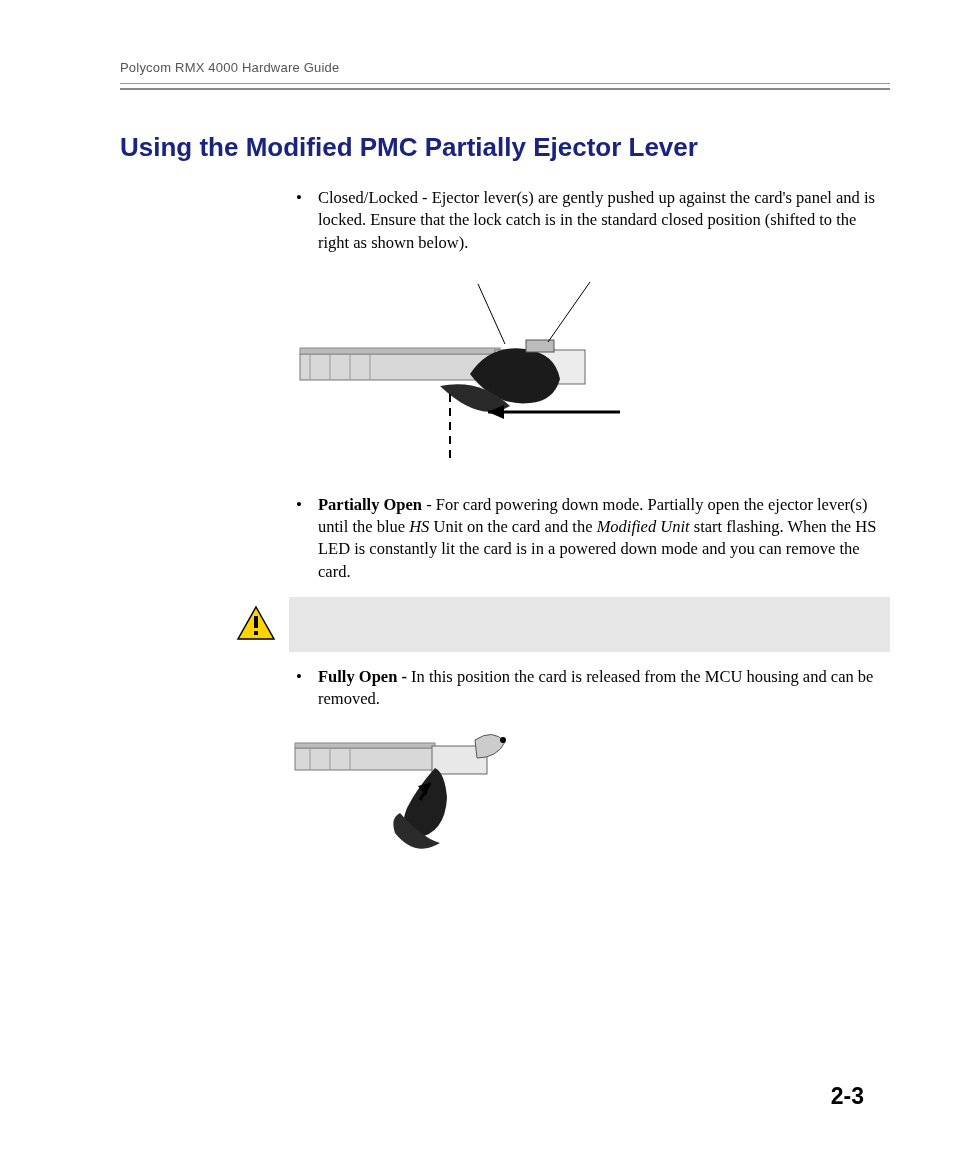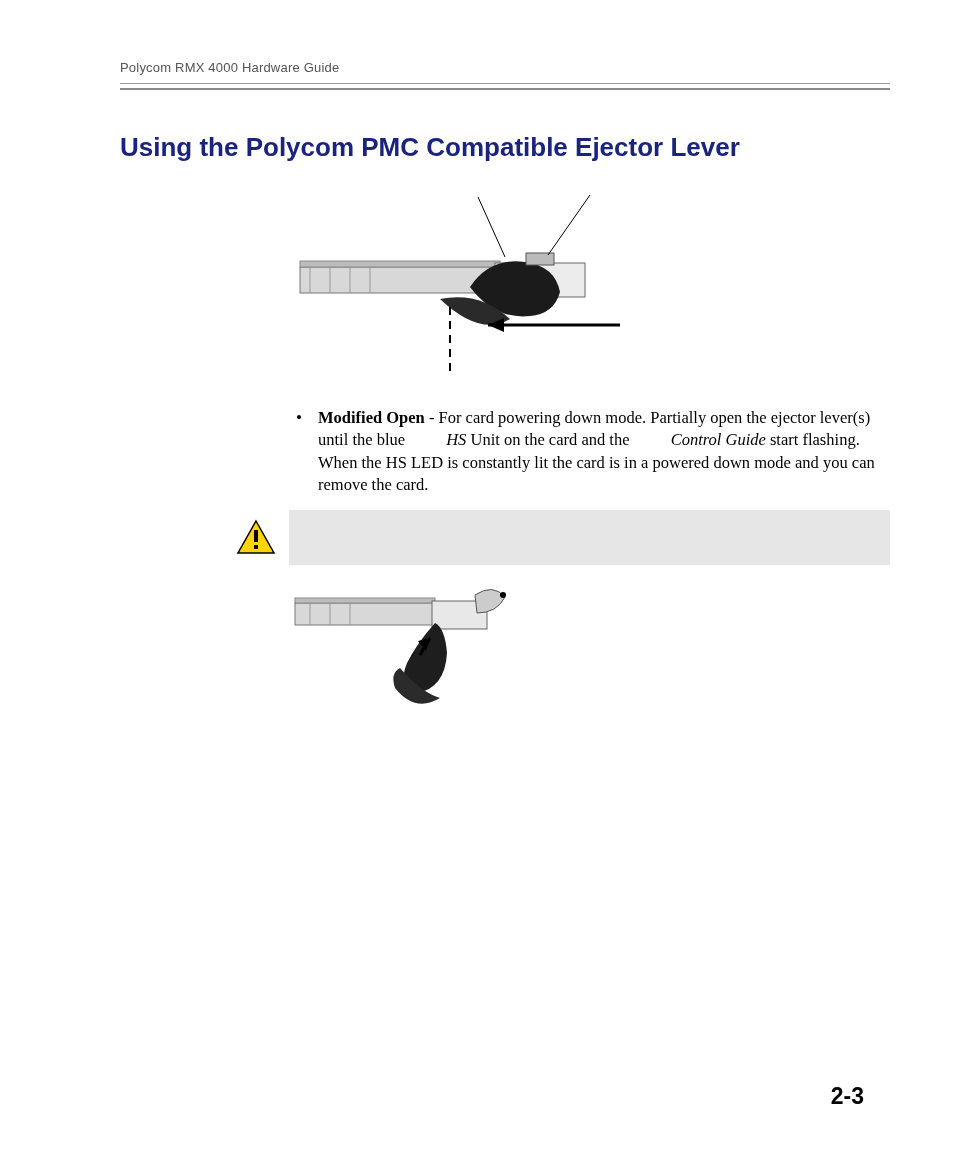--- a/index.html
+++ b/index.html
@@ -91,33 +91,36 @@
   }
   .page-num {
     position: absolute;
     right: 90px;
     bottom: 45px;
     font-family: "Century Gothic", "Futura", Arial, sans-serif;
     font-weight: bold;
     font-size: 23px;
   }
   .bold { font-weight: bold; }
-  .italic { font-style: italic; margin-left: 37px; }
+  .italic { font-style: italic; }
 </style>
 </head>
 <body>
 
 <div class="page">
   <div class="running-head">Polycom RMX 4000 Hardware Guide</div>
   <div class="head-rule"></div>
 
-  <h1 class="section-title">Using the Polycom PMC Compatible Ejector Lever</h1>
+  <h1 class="section-title">Using the Modified PMC Partially Ejector Lever</h1>
 
   <div class="body-col">
 
+    <ul class="bullets">
+      <li>Closed/Locked - Ejector lever(s) are gently pushed up against the card's panel and is locked. Ensure that the lock catch is in the standard closed position (shifted to the right as shown below).</li>
+    </ul>
 
     <div class="figure">
       <svg viewBox="0 0 380 200" width="380" height="200">
 
         <rect x="10" y="80" width="200" height="26" fill="#d8d8d8" stroke="#777"></rect>
         <rect x="10" y="74" width="200" height="6" fill="#bcbcbc" stroke="#888"></rect>
         <line x1="20" y1="80" x2="20" y2="106" stroke="#999"></line>
         <line x1="40" y1="80" x2="40" y2="106" stroke="#999"></line>
         <line x1="60" y1="80" x2="60" y2="106" stroke="#999"></line>
         <line x1="80" y1="80" x2="80" y2="106" stroke="#999"></line>
@@ -134,35 +137,40 @@
 
         <line x1="198" y1="138" x2="330" y2="138" stroke="#000" stroke-width="3"></line>
         <polygon points="198,138 214,131 214,145" fill="#000"></polygon>
 
         <line x1="160" y1="120" x2="160" y2="190" stroke="#000" stroke-width="2" stroke-dasharray="8 6"></line>
       </svg>
     </div>
 
     <ul class="bullets">
       <li>
-        <span class="bold">Modified Open</span><span> - For card powering down mode. Partially open the ejector lever(s) until the blue </span><span class="italic">HS</span><span> Unit on the card and the </span><span class="italic">Control Guide</span><span> start flashing. When the HS LED is constantly lit the card is in a powered down mode and you can remove the card.</span>
+        <span class="bold">Partially Open</span><span> - For card powering down mode. Partially open the ejector lever(s) until the blue </span><span class="italic">HS</span><span> Unit on the card and the </span><span class="italic">Modified Unit</span><span> start flashing. When the HS LED is constantly lit the card is in a powered down mode and you can remove the card.</span>
       </li>
     </ul>
 
     <div class="caution-row">
       <div class="caution-icon">
         <svg viewBox="0 0 40 40" width="40" height="40">
           <polygon points="20,3 38,35 2,35" fill="#ffd400" stroke="#000" stroke-width="1.5"></polygon>
           <rect x="18" y="12" width="4" height="12" fill="#000"></rect>
           <rect x="18" y="27" width="4" height="4" fill="#000"></rect>
         </svg>
       </div>
       <div class="caution-bar"></div>
     </div>
 
+    <ul class="bullets">
+      <li>
+        <span class="bold">Fully Open - </span><span>In this position the card is released from the MCU housing and can be removed.</span>
+      </li>
+    </ul>
 
     <div class="figure2">
       <svg viewBox="0 0 260 150" width="260" height="150">
 
         <rect x="5" y="20" width="140" height="22" fill="#d8d8d8" stroke="#777"></rect>
         <rect x="5" y="15" width="140" height="5" fill="#bcbcbc" stroke="#888"></rect>
         <line x1="20" y1="20" x2="20" y2="42" stroke="#999"></line>
         <line x1="40" y1="20" x2="40" y2="42" stroke="#999"></line>
         <line x1="60" y1="20" x2="60" y2="42" stroke="#999"></line>
 

